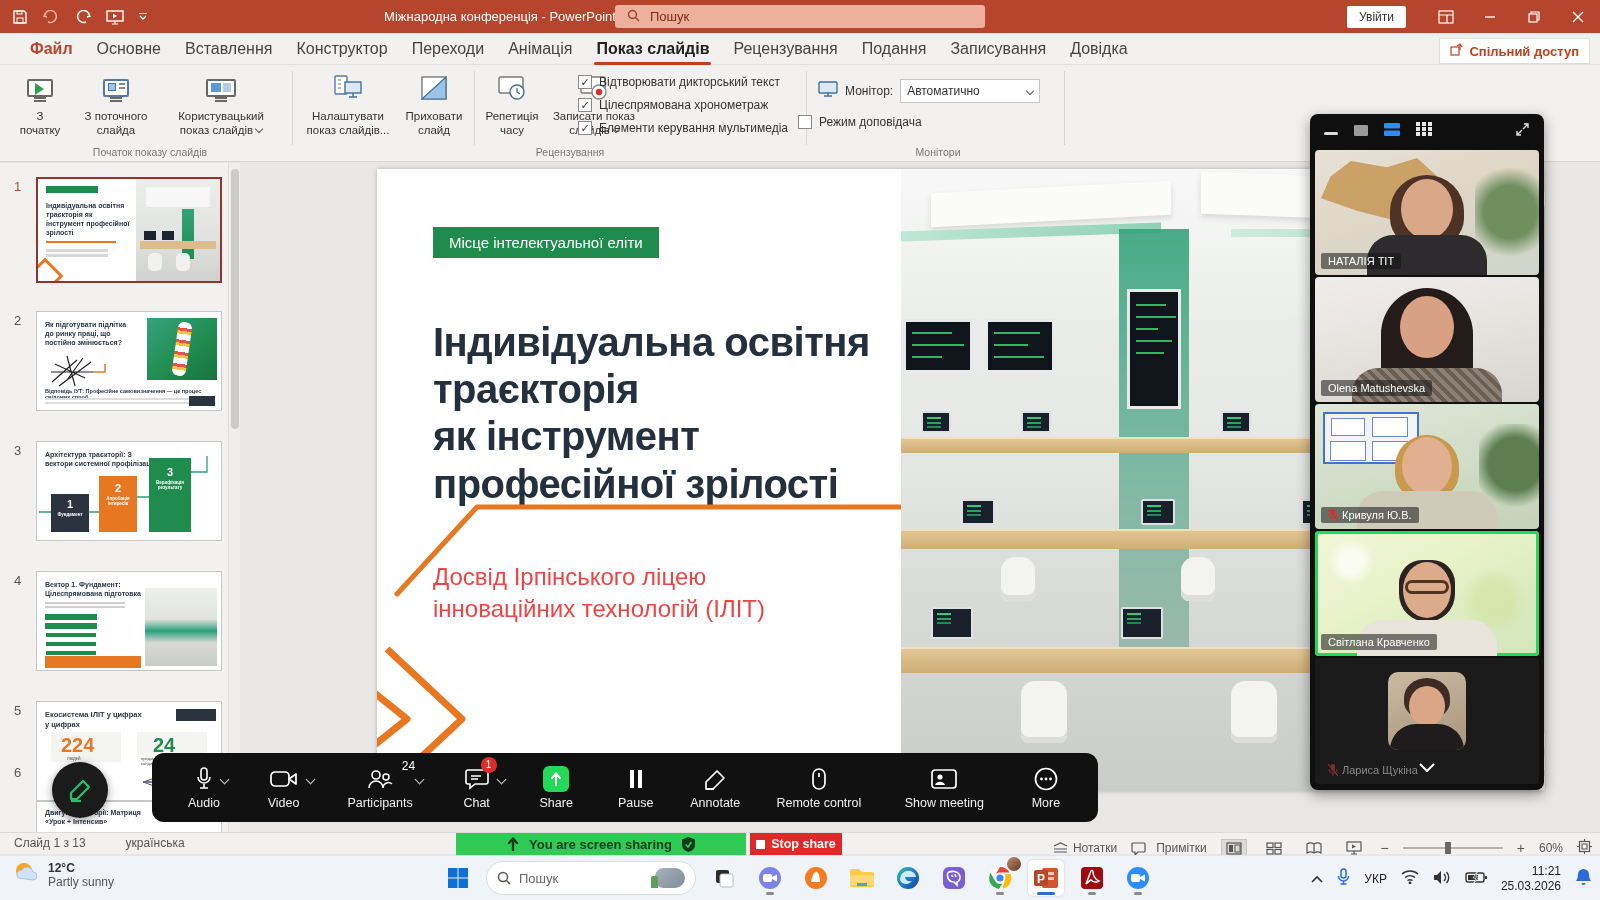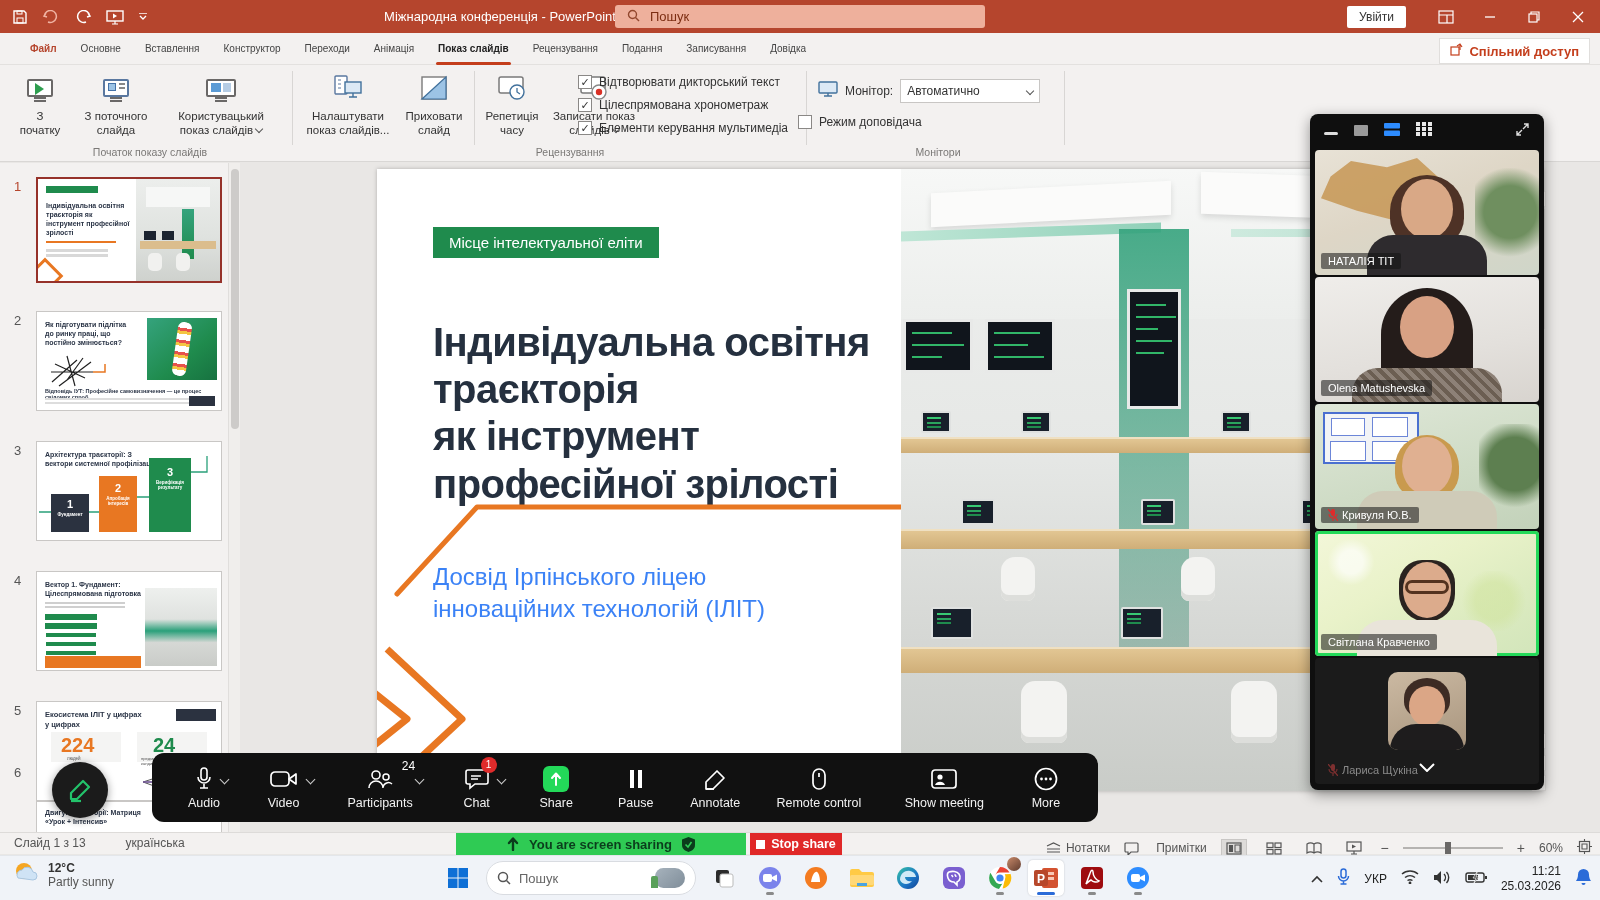--- a/index.html
+++ b/index.html
@@ -13,21 +13,21 @@
   .qat svg { display:block; }
   .tb-title { position:absolute; left:280px; width:440px; text-align:center; font-size:13px; color:#fff; }
   .tb-search { position:absolute; left:615px; top:5px; width:370px; height:23px; background:#eeb09c; border-radius:3px; display:flex; align-items:center; padding-left:12px; gap:10px; color:#7c2d12; font-size:13px; }
   .tb-search svg { opacity:.8; }
   .tb-right { position:absolute; right:0; top:0; height:33px; display:flex; align-items:center; }
   .signin { background:#fff; color:#333; font-size:12px; padding:4px 12px; border-radius:2px; margin-right:18px; }
   .winbtn { width:44px; height:33px; display:flex; align-items:center; justify-content:center; }
 
   
   .tabrow { position:absolute; left:0; top:33px; width:1600px; height:32px; background:#f3f1f0; display:flex; align-items:center; border-bottom:1px solid #e3e1df; }
-  .tab { font-size:10px; color:#444; padding:0 12px; height:32px; display:flex; align-items:center; position:relative; white-space:nowrap; }
+  .tab { font-size:16px; color:#444; padding:0 12px; height:32px; display:flex; align-items:center; position:relative; white-space:nowrap; }
   .tab.file { color:#b5452d; font-weight:bold; margin-left:18px; }
   .tab.active { font-weight:bold; color:#222; }
   .tab.active:after { content:""; position:absolute; left:10px; right:10px; bottom:0; height:3px; background:#c43e1c; border-radius:2px; }
   .share-top { position:absolute; right:10px; top:38px; background:#fff; border:1px solid #e0dedc; color:#c43e1c; font-weight:bold; font-size:13px; padding:4px 10px; display:flex; gap:6px; align-items:center; }
 
   
   .ribbon { position:absolute; left:0; top:65px; width:1600px; height:97px; background:#f3f1f0; border-bottom:1px solid #d9d7d5; }
   .rgroup-label { position:absolute; bottom:3px; font-size:10.5px; color:#7a7876; text-align:center; }
   .rsep { position:absolute; top:6px; bottom:16px; width:1px; background:#d8d6d4; }
   .bigbtn { position:absolute; top:6px; display:flex; flex-direction:column; align-items:center; gap:4px; font-size:11.5px; color:#333; text-align:center; line-height:1.25; }
@@ -59,21 +59,21 @@
   .t-title { font-weight:bold; color:#2b3547; }
   .thumbscroll { position:absolute; left:228px; top:0; width:12px; height:669px; background:#f0eeec; border-left:1px solid #e0dedc; }
   .thumbscroll .tsthumb { position:absolute; left:2px; top:6px; width:8px; height:260px; background:#cdcbc9; border-radius:4px; }
 
   
   .canvas { position:absolute; left:241px; top:0; width:1307px; height:669px; }
   .slide { position:absolute; left:136px; top:6px; width:1166px; height:622px; background:#fff; box-shadow:0 0 4px rgba(0,0,0,.25); overflow:hidden; }
   .badge { position:absolute; left:56px; top:58px; background:#1f8b4d; color:#fff; font-size:15px; padding:7px 16px; }
   .slide-title { position:absolute; left:56px; top:150px; width:480px; font-size:40px; font-weight:bold; color:#25303f; line-height:1.18; letter-spacing:-.5px; }
   .orange-deco { position:absolute; left:0; top:330px; width:560px; height:180px; }
-  .slide-sub { position:absolute; left:56px; top:392px; font-size:24px; color:#3b82f6; line-height:1.35; }
+  .slide-sub { position:absolute; left:56px; top:392px; font-size:24px; color:#ef4444; line-height:1.35; }
   .orange-chevron { position:absolute; left:0px; top:470px; width:120px; height:160px; }
 
   
   .photo { position:absolute; right:0; top:0; width:642px; height:622px; background:linear-gradient(180deg,#eff0ef 0%,#e6e8e6 45%,#d4d6d3 78%,#c9ccc8 100%); overflow:hidden; }
   .ceil { position:absolute; left:0; top:0; width:100%; height:150px; background:linear-gradient(180deg,#f7f8f7,#eceeec); }
   .ceil-panel { position:absolute; background:#fbfbfa; box-shadow:0 3px 6px rgba(0,0,0,.12); }
   .teal-strip { position:absolute; background:linear-gradient(90deg,#bfe6d6,#8fd0b8); }
   .glasscol { position:absolute; left:218px; top:60px; width:70px; height:420px; background:linear-gradient(180deg,#35a37d,#11705155); opacity:.9; }
   .codewall { position:absolute; background:#10151c; border:3px solid #e8e9e8; }
   .codeline { position:absolute; height:2px; background:#3adf7c; opacity:.8; }
@@ -780,21 +780,21 @@
       <span class="stopbox"></span>
       <span>Stop share</span>
     </div>
     <div class="sb-right">
       <span style="display:flex;align-items:center;gap:5px;">
           <svg width="15" height="12" viewBox="0 0 15 12">
             <path d="M1 4 L7.5 1 L14 4 M1 7h13 M1 10h13" fill="none" stroke="#555" stroke-width="1.2"></path>
           </svg>
           <span>Нотатки</span>
         </span>
-      <span style="display:flex;align-items:center;gap:17px;">
+      <span style="display:flex;align-items:center;gap:10px;">
           <svg width="15" height="13" viewBox="0 0 15 13">
             <path d="M2 1h11a1 1 0 0 1 1 1v7a1 1 0 0 1-1 1H7l-3 3v-3H2a1 1 0 0 1-1-1V2a1 1 0 0 1 1-1z" fill="none" stroke="#555" stroke-width="1.2"></path>
           </svg>
           <span>Примітки</span>
         </span>
       <span class="viewbtn sel">
           <svg width="16" height="13" viewBox="0 0 16 13">
             <rect x="1" y="1" width="14" height="11" fill="none" stroke="#555" stroke-width="1.2"></rect>
             <rect x="3" y="3" width="4" height="7" fill="#555"></rect>
             <rect x="9" y="3" width="5" height="7" fill="none" stroke="#555"></rect>

